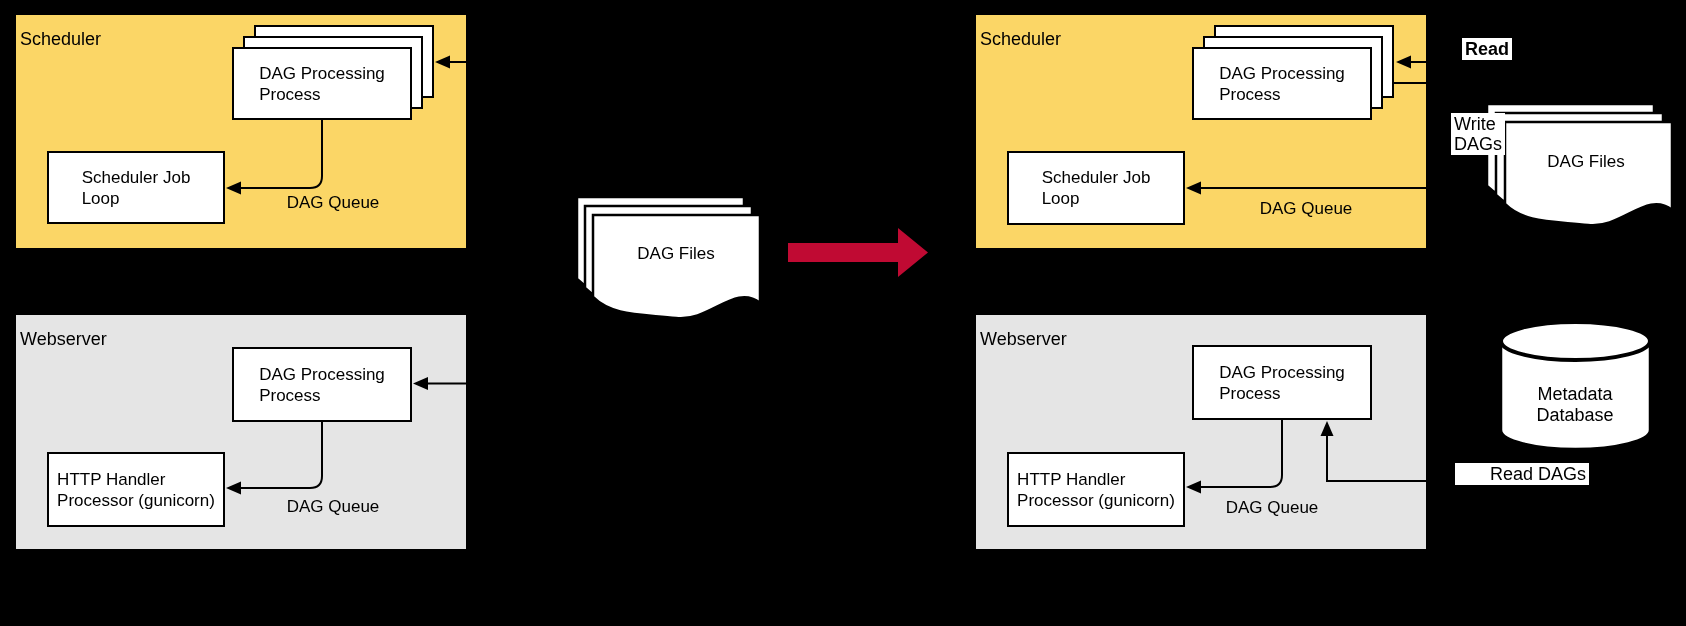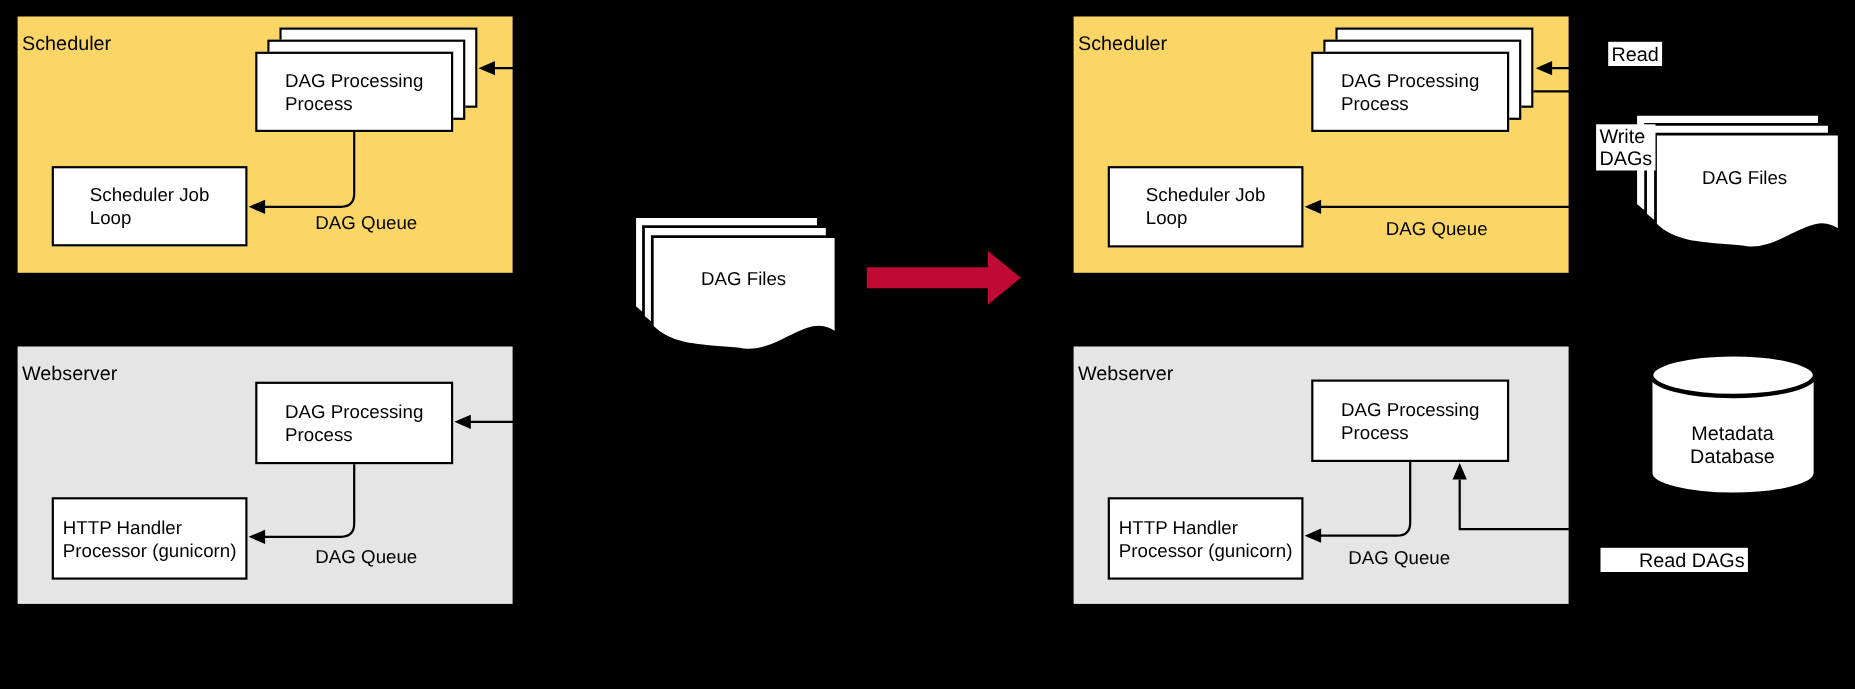--- a/index.html
+++ b/index.html
@@ -162,20 +162,20 @@
 
   <div class="float-label centered" style="left:1306px;top:199px;">DAG Queue</div>
 
   <div class="float-label centered" style="left:1272px;top:498px;">DAG Queue</div>
 
   <div class="float-label centered" style="left:1586px;top:152px;">DAG Files</div>
 
   <div class="float-label centered" style="left:1575px;top:384px;font-size:18px;line-height:21px;">Metadata
 Database</div>
 
-  <div class="bg-label" style="left:1462px;top:38px;">Read</div>
+  <div class="bg-label" style="left:1462px;top:38px;font-weight:bold;">Read</div>
 
   <div class="bg-label" style="left:1429px;top:113px;margin-left:22px;">Write
 DAGs</div>
 
-  <div class="bg-label" style="left:1455px;top:498px;padding-left:35px;">Read DAGs</div>
+  <div class="bg-label" style="left:1455px;top:463px;padding-left:35px;">Read DAGs</div>
 
 </div>
 
 </body></html>

